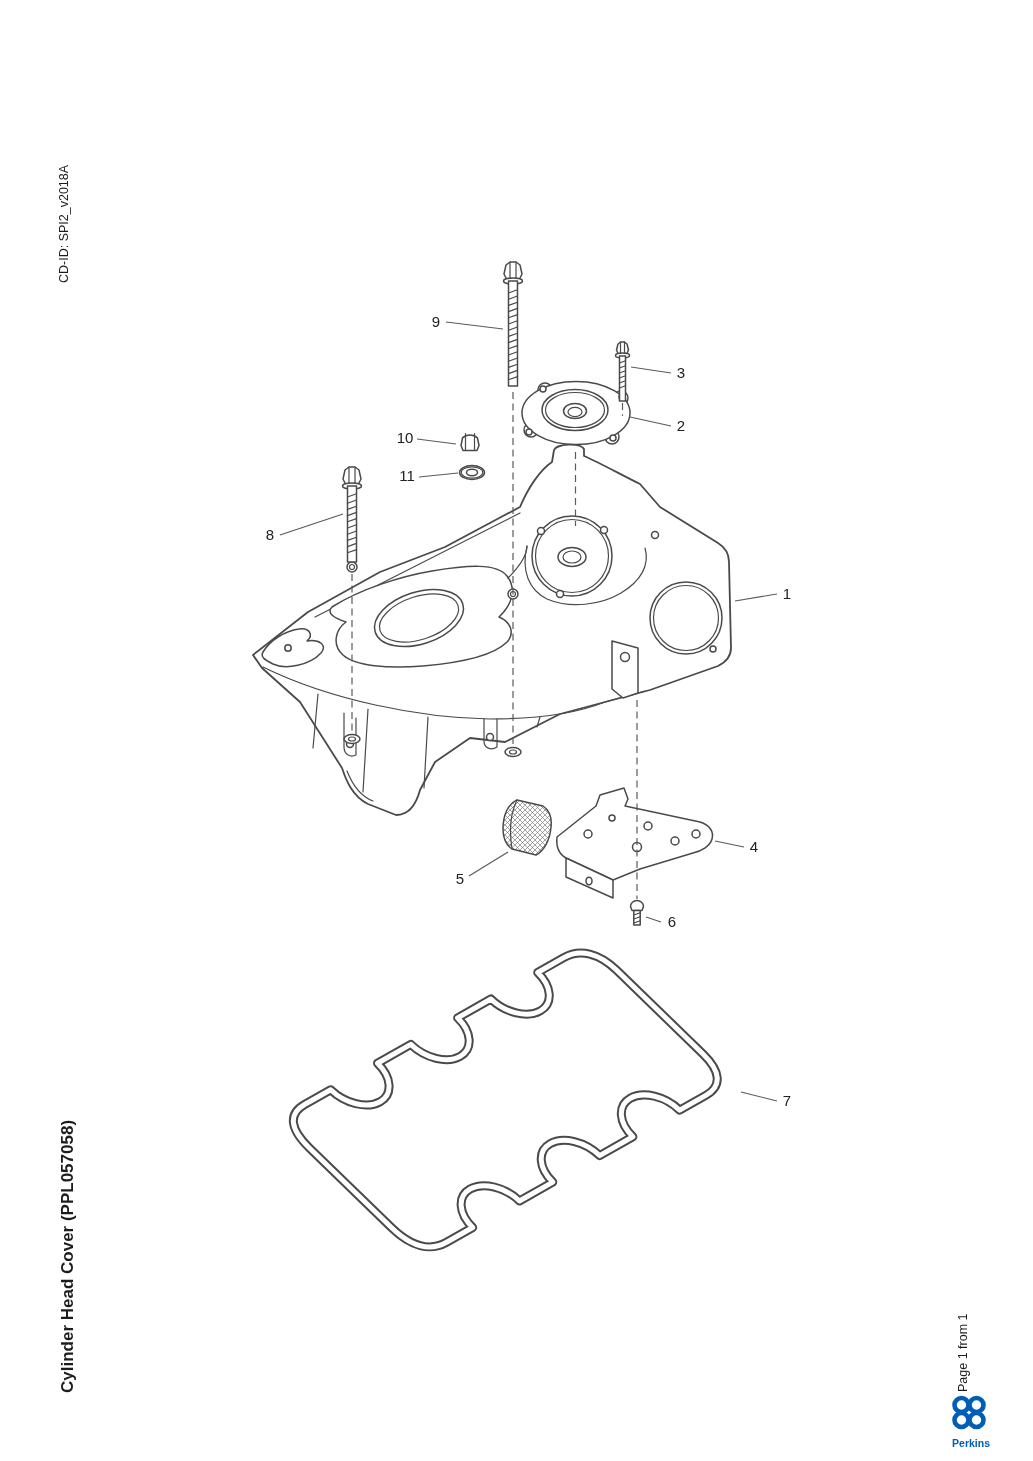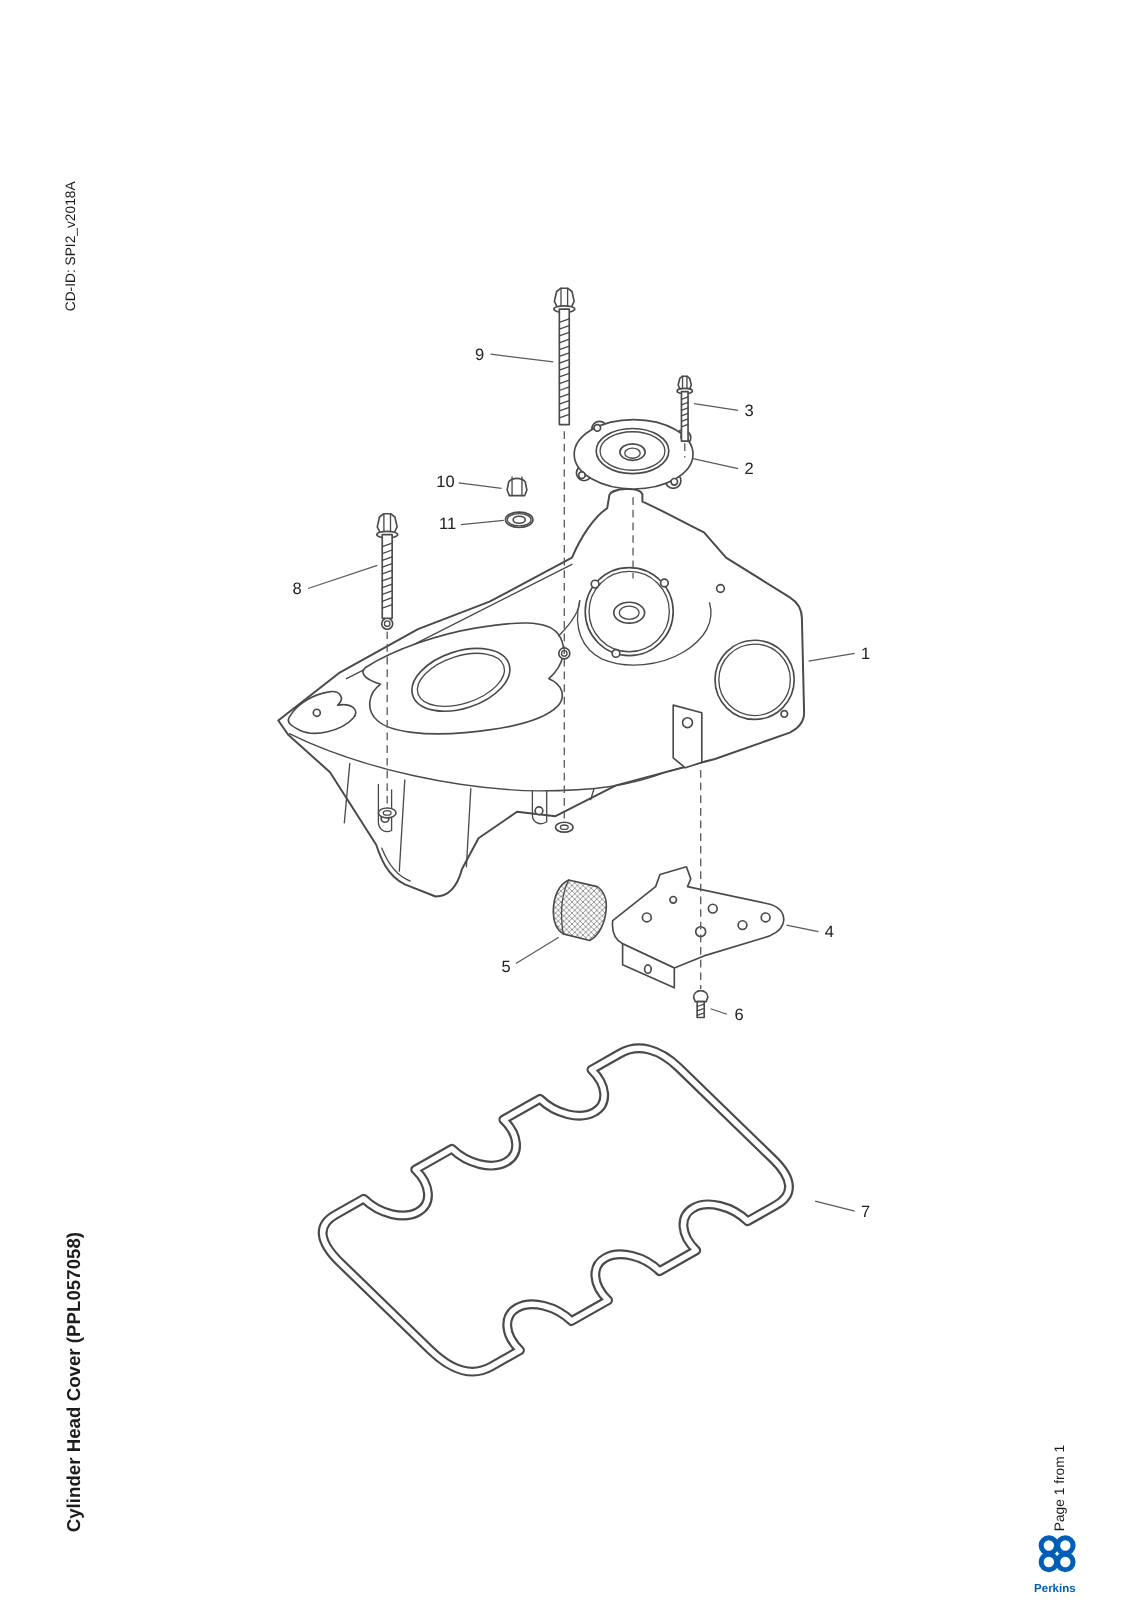--- a/index.html
+++ b/index.html
@@ -7,21 +7,21 @@
     position:relative; width:1033px; height:1461px; background:#ffffff;
     overflow:hidden; font-family:"Liberation Sans", sans-serif; margin:0 auto;
   }
   .rot {
     position:absolute; transform:rotate(-90deg); transform-origin:0 0;
     white-space:nowrap; color:#1c1c1c;
   }
   .cdid   { left:57px;  top:283px;  font-size:12.5px; }
   .title  { left:58px;  top:1393px; font-size:17px; font-weight:bold; }
   .pageno { left:956px; top:1392px; font-size:12.5px; }
-  .logo   { position:absolute; left:940px; top:1394px; width:50px; text-align:left; }
+  .logo   { position:absolute; left:940px; top:1394px; width:50px; text-align:right; }
   .logo .brand { color:#005eb8; font-size:10.5px; font-weight:bold; margin-top:1px; }
   svg.diagram { position:absolute; left:0; top:0; }
 
   
   .s   { fill:#ffffff; stroke:#4a4a4a; stroke-width:1.5; stroke-linejoin:round; stroke-linecap:round; }
   .sw  { fill:#ffffff; stroke:#4a4a4a; stroke-width:1.8; stroke-linejoin:round; stroke-linecap:round; }
   .sn  { fill:none;    stroke:#4a4a4a; stroke-width:1.2; stroke-linejoin:round; stroke-linecap:round; }
   .hatchfill { fill:url(#hatch); stroke:#4a4a4a; stroke-width:1.5; stroke-linejoin:round; }
   .dash { fill:none; stroke:#5a5a5a; stroke-width:1.2; stroke-dasharray:7 4.5; }
   .lead { stroke:#5a5a5a; stroke-width:1.1; }

